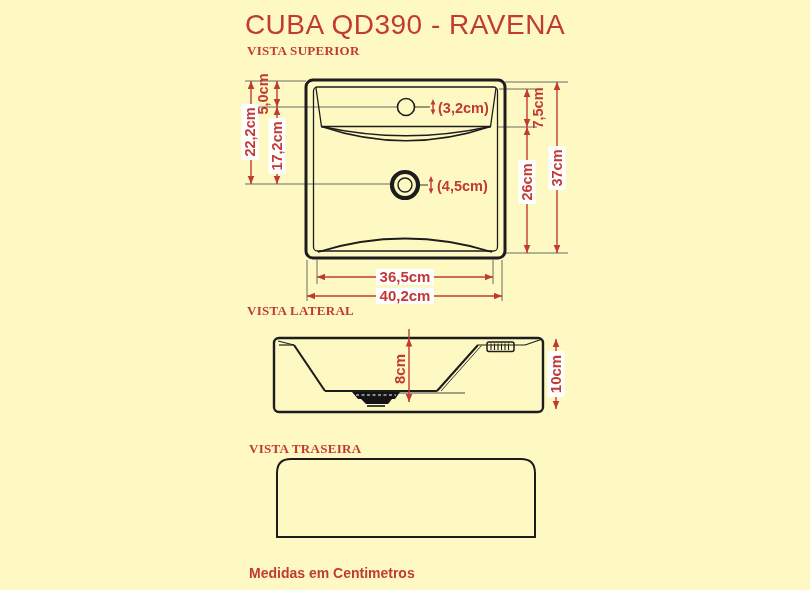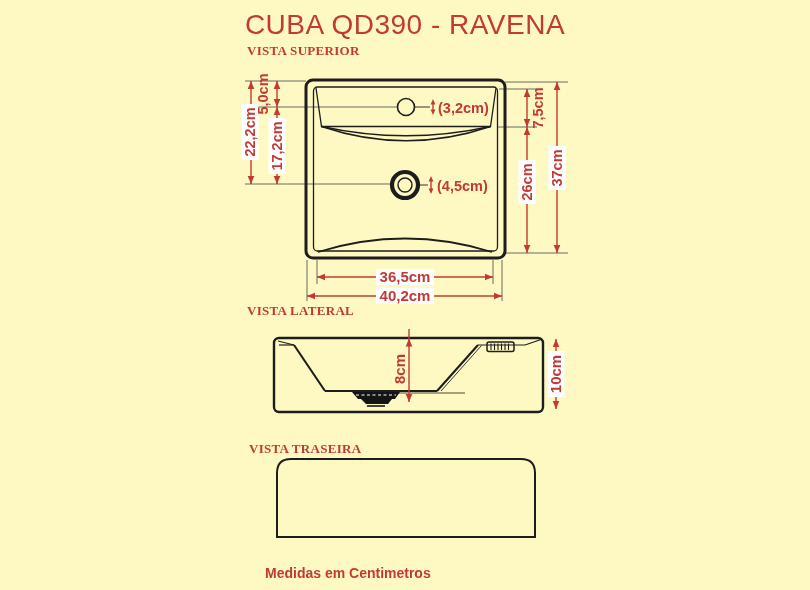--- a/index.html
+++ b/index.html
@@ -9,21 +9,21 @@
   }
   .red-label{position:absolute;color:#c13a36;font-weight:bold;white-space:nowrap;}
   #title{
     position:absolute;left:0;top:9px;width:100%;text-align:center;
     color:#c13a36;font-size:28px;font-weight:400;letter-spacing:0.5px;white-space:nowrap;
   }
   .section-label{font-size:13px;letter-spacing:0.3px;font-family:Liberation Serif, serif;}
   #lbl-superior{left:247px;top:43px;}
   #lbl-lateral{left:247px;top:303px;}
   #lbl-traseira{left:249px;top:441px;}
-  #note{left:265px;top:565px;font-size:14px;}
+  #note{left:249px;top:565px;font-size:14px;}
   svg{position:absolute;left:0;top:0;}
   svg text{
     font-family:"Liberation Sans", sans-serif;font-weight:bold;fill:#c13a36;
   }
   .dim-line{stroke:#c13a36;stroke-width:1.4;fill:none;}
   .arrow{fill:#c13a36;stroke:none;}
   .ext{stroke:#5a5a5a;stroke-width:0.9;fill:none;}
   .ink{stroke:#1d1d1d;fill:none;}
   .gapbox{fill:#ffffff;stroke:none;}
 </style>

